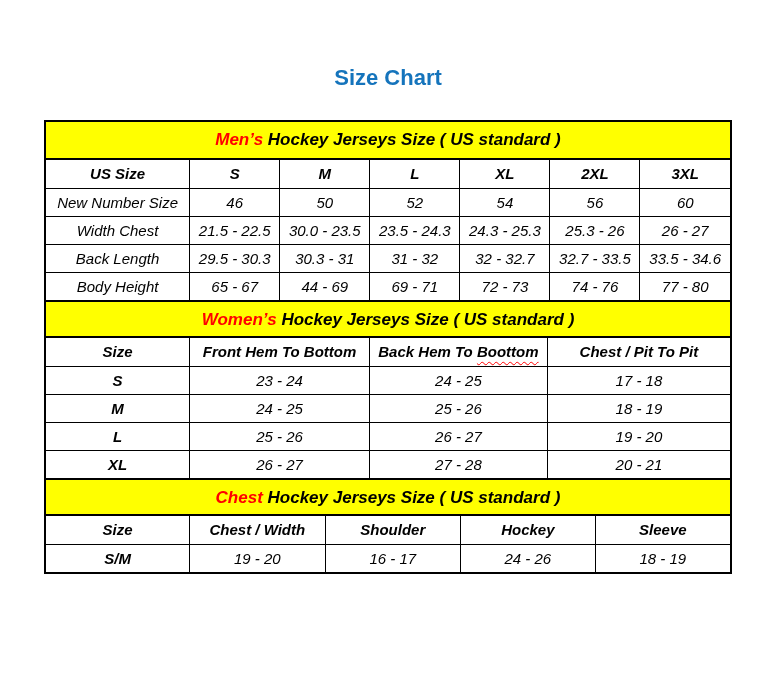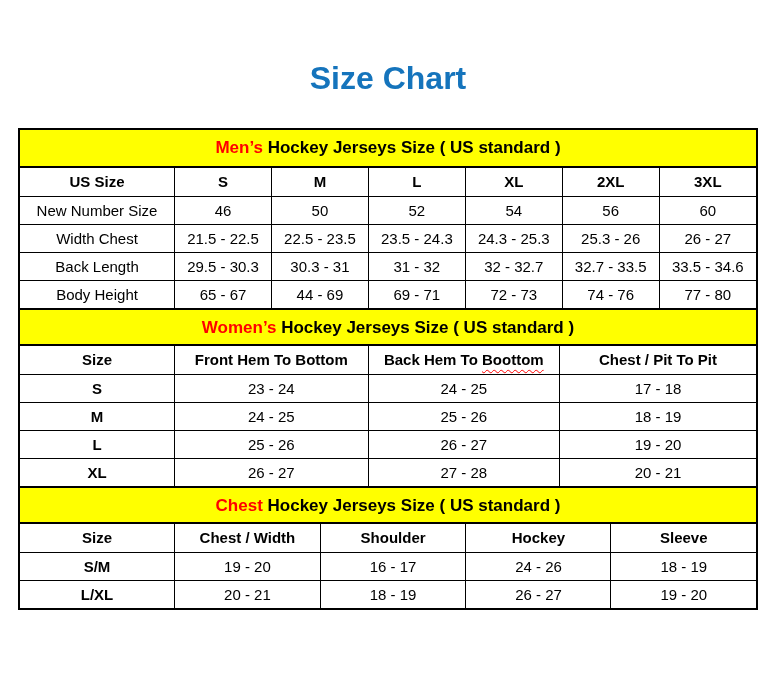--- a/index.html
+++ b/index.html
@@ -7,31 +7,32 @@
     margin: 0; padding: 0;
     width: 776px; height: 692px;
     background: #ffffff;
     font-family: "Liberation Sans", sans-serif;
     color: #000000;
     overflow: hidden;
   }
   .title {
     margin: 60px 0 0 0;
     text-align: center;
-    font-size: 32px;
+    font-size: 22px;
     line-height: 36px;
     font-weight: bold;
     color: #1574BC;
     letter-spacing: 0px;
   }
   .chart-wrap {
-    width: 740px;
-    margin: 32px auto 0 auto;
+    width: 688px;
+    margin: 24px auto 0 auto;
     border: 2px solid #000000;
     background: #ffffff;
+    font-style: italic;
   }
   .banner {
     background: #FFFF00;
     text-align: center;
     font-weight: bold;
     font-size: 17px;
     line-height: 36px;
     height: 38px;
     border-bottom: 2px solid #000000;
   }
@@ -102,21 +103,21 @@
       <td>46</td>
       <td>50</td>
       <td>52</td>
       <td>54</td>
       <td>56</td>
       <td>60</td>
     </tr>
     <tr>
       <td>Width Chest</td>
       <td>21.5 - 22.5</td>
-      <td>22.5 - 23.5</td>
+      <td>30.0 - 23.5</td>
       <td>23.5 - 24.3</td>
       <td>24.3 - 25.3</td>
       <td>25.3 - 26</td>
       <td>26 - 27</td>
     </tr>
     <tr>
       <td>Back Length</td>
       <td>29.5 - 30.3</td>
       <td>30.3 - 31</td>
       <td>31 - 32</td>
@@ -197,23 +198,16 @@
       <th>Hockey</th>
       <th>Sleeve</th>
     </tr>
     <tr>
       <td class="rowlabel">S/M</td>
       <td>19 - 20</td>
       <td>16 - 17</td>
       <td>24 - 26</td>
       <td>18 - 19</td>
     </tr>
-    <tr>
-      <td class="rowlabel">L/XL</td>
-      <td>20 - 21</td>
-      <td>18 - 19</td>
-      <td>26 - 27</td>
-      <td>19 - 20</td>
-    </tr>
   </tbody>
     </table>
 
 </div>
 
 </body></html>

